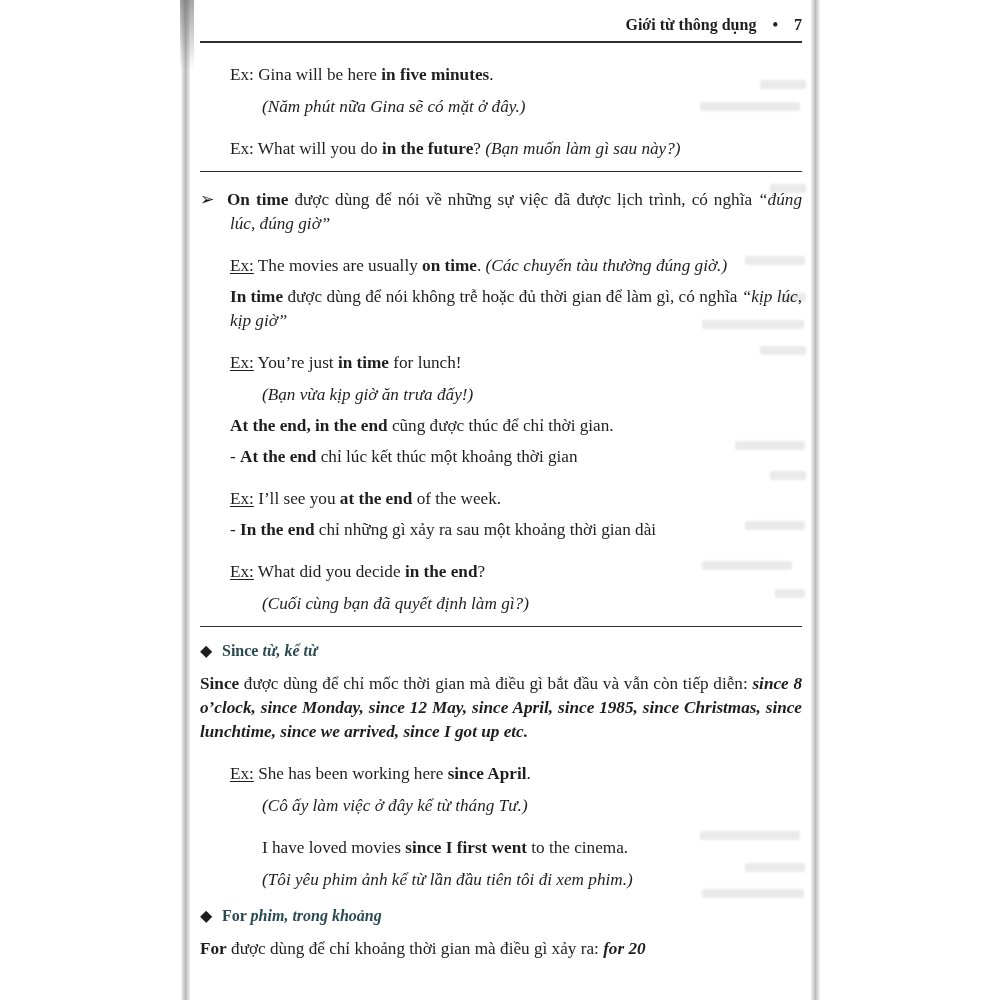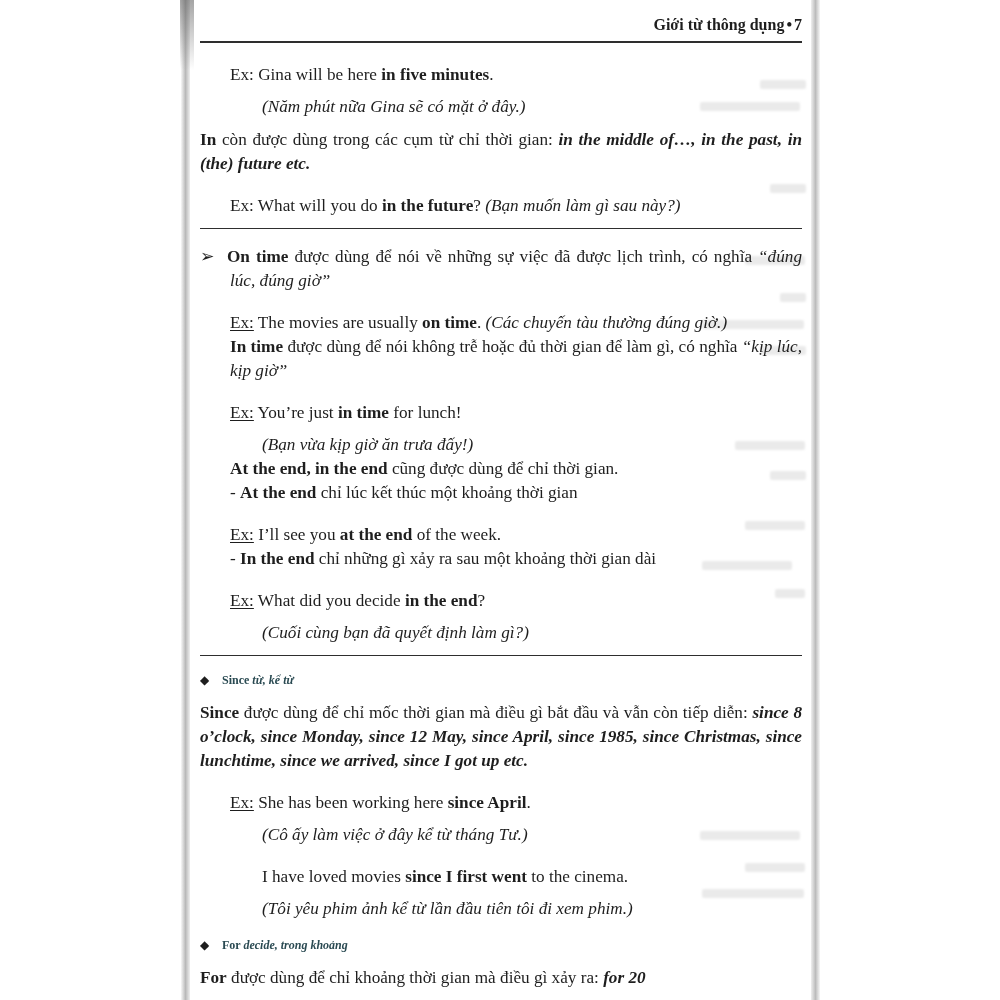--- a/index.html
+++ b/index.html
@@ -45,44 +45,44 @@
     left: 200px;
     right: 198px;
     top: 0;
     z-index: 3;
     color: var(--ink, #1e1e1e);
   }
   header.page-header {
     display: flex;
     justify-content: flex-end;
     align-items: baseline;
-    gap: 2px;
+    gap: 16px;
     padding-top: 16px;
     font-weight: 700;
     font-size: 16px;
     color: var(--ink, #1e1e1e);
   }
   .header-rule {
     margin-top: 7px;
     border-top: 2px solid var(--rule, #2e2e2e);
   }
   main.content {
     margin-top: 20px;
     font-size: 17.2px;
     line-height: 24px;
   }
   .block { margin: 0; }
   .indent1 { padding-left: 30px; }
   .indent2 { padding-left: 62px; }
   .example     { margin-top: 18px; }
   .translation { margin-top: 8px; }
   .paragraph   { margin-top: 9px;  text-align: justify; }
-  .subpara     {  text-align: justify; }
+  .subpara     { margin-top: 7px;  text-align: justify; }
   .arrow       { margin-top: 16px; text-align: justify; padding-left: 30px; text-indent: -30px; }
-  .heading     { margin-top: 12px; margin-bottom: 2px; font-size: 12px; }
+  .heading     { margin-top: 12px; margin-bottom: 2px; font-size: 16px; }
   .rule        { border-top: 1.4px solid var(--rule, #2e2e2e); margin: 10px 0; height: 0; }
   .b  { font-weight: 700; }
   .i  { font-style: italic; }
   .u  { text-decoration: underline; text-underline-offset: 2px; }
   .hw { color: var(--hw, #2a4a52); }
   .mk { display: inline-block; width: 27px; text-indent: 0; font-style: normal; }
   .heading .mk { width: 22px; }
 </style>
 </head>
 <body>
@@ -112,39 +112,38 @@
   <div class="page">
     <header class="page-header">
       <span>Giới từ thông dụng</span>
       <span>•</span>
       <span>7</span>
     </header>
     <div class="header-rule"></div>
     <main class="content">
         <div class="block example indent1"><span>Ex: Gina will be here </span><span class="b">in five minutes</span><span>.</span></div>
         <div class="block translation indent2"><span class="i">(Năm phút nữa Gina sẽ có mặt ở đây.)</span></div>
-        <div class="block paragraph"><span class="b">In</span><span> còn được dùng trong các cụm từ chỉ thời gian: </span><span class="b i">in the middle of…, in the past, in (the) future etc.</span></div>
         <div class="block example indent1"><span>Ex: What will you do </span><span class="b">in the future</span><span>? </span><span class="i">(Bạn muốn làm gì sau này?)</span></div>
         <div class="rule"></div>
         <div class="block arrow"><span class="mk">➢</span><span class="b">On time</span><span> được dùng để nói về những sự việc đã được lịch trình, có nghĩa </span><span class="i">“đúng lúc, đúng giờ”</span></div>
         <div class="block example indent1"><span class="u">Ex:</span><span> The movies are usually </span><span class="b">on time</span><span>. </span><span class="i">(Các chuyến tàu thường đúng giờ.)</span></div>
         <div class="block subpara indent1"><span class="b">In time</span><span> được dùng để nói không trễ hoặc đủ thời gian để làm gì, có nghĩa </span><span class="i">“kịp lúc, kịp giờ”</span></div>
         <div class="block example indent1"><span class="u">Ex:</span><span> You’re just </span><span class="b">in time</span><span> for lunch!</span></div>
         <div class="block translation indent2"><span class="i">(Bạn vừa kịp giờ ăn trưa đấy!)</span></div>
-        <div class="block subpara indent1"><span class="b">At the end, in the end</span><span> cũng được dùng để chỉ thời gian.</span></div>
+        <div class="block subpara indent1"><span class="b">At the end, in the end</span><span> cũng được thúc để chỉ thời gian.</span></div>
         <div class="block subpara indent1"><span>- </span><span class="b">At the end</span><span> chỉ lúc kết thúc một khoảng thời gian</span></div>
         <div class="block example indent1"><span class="u">Ex:</span><span> I’ll see you </span><span class="b">at the end</span><span> of the week.</span></div>
         <div class="block subpara indent1"><span>- </span><span class="b">In the end</span><span> chỉ những gì xảy ra sau một khoảng thời gian dài</span></div>
         <div class="block example indent1"><span class="u">Ex:</span><span> What did you decide </span><span class="b">in the end</span><span>?</span></div>
         <div class="block translation indent2"><span class="i">(Cuối cùng bạn đã quyết định làm gì?)</span></div>
         <div class="rule"></div>
         <div class="block heading"><span class="mk">◆</span><span class="b hw">Since </span><span class="b i hw">từ, kể từ</span></div>
         <div class="block paragraph"><span class="b">Since</span><span> được dùng để chỉ mốc thời gian mà điều gì bắt đầu và vẫn còn tiếp diễn: </span><span class="b i">since 8 o’clock, since Monday, since 12 May, since April, since 1985, since Christmas, since lunchtime, since we arrived, since I got up etc.</span></div>
         <div class="block example indent1"><span class="u">Ex:</span><span> She has been working here </span><span class="b">since April</span><span>.</span></div>
         <div class="block translation indent2"><span class="i">(Cô ấy làm việc ở đây kể từ tháng Tư.)</span></div>
         <div class="block example indent2"><span>I have loved movies </span><span class="b">since I first went</span><span> to the cinema.</span></div>
         <div class="block translation indent2"><span class="i">(Tôi yêu phim ảnh kể từ lần đầu tiên tôi đi xem phim.)</span></div>
-        <div class="block heading"><span class="mk">◆</span><span class="b hw">For </span><span class="b i hw">decide, trong khoảng</span></div>
+        <div class="block heading"><span class="mk">◆</span><span class="b hw">For </span><span class="b i hw">phim, trong khoảng</span></div>
         <div class="block paragraph"><span class="b">For</span><span> được dùng để chỉ khoảng thời gian mà điều gì xảy ra: </span><span class="b i">for 20</span></div>
       </main>
   </div>
 
 </div>
 
 </body></html>

